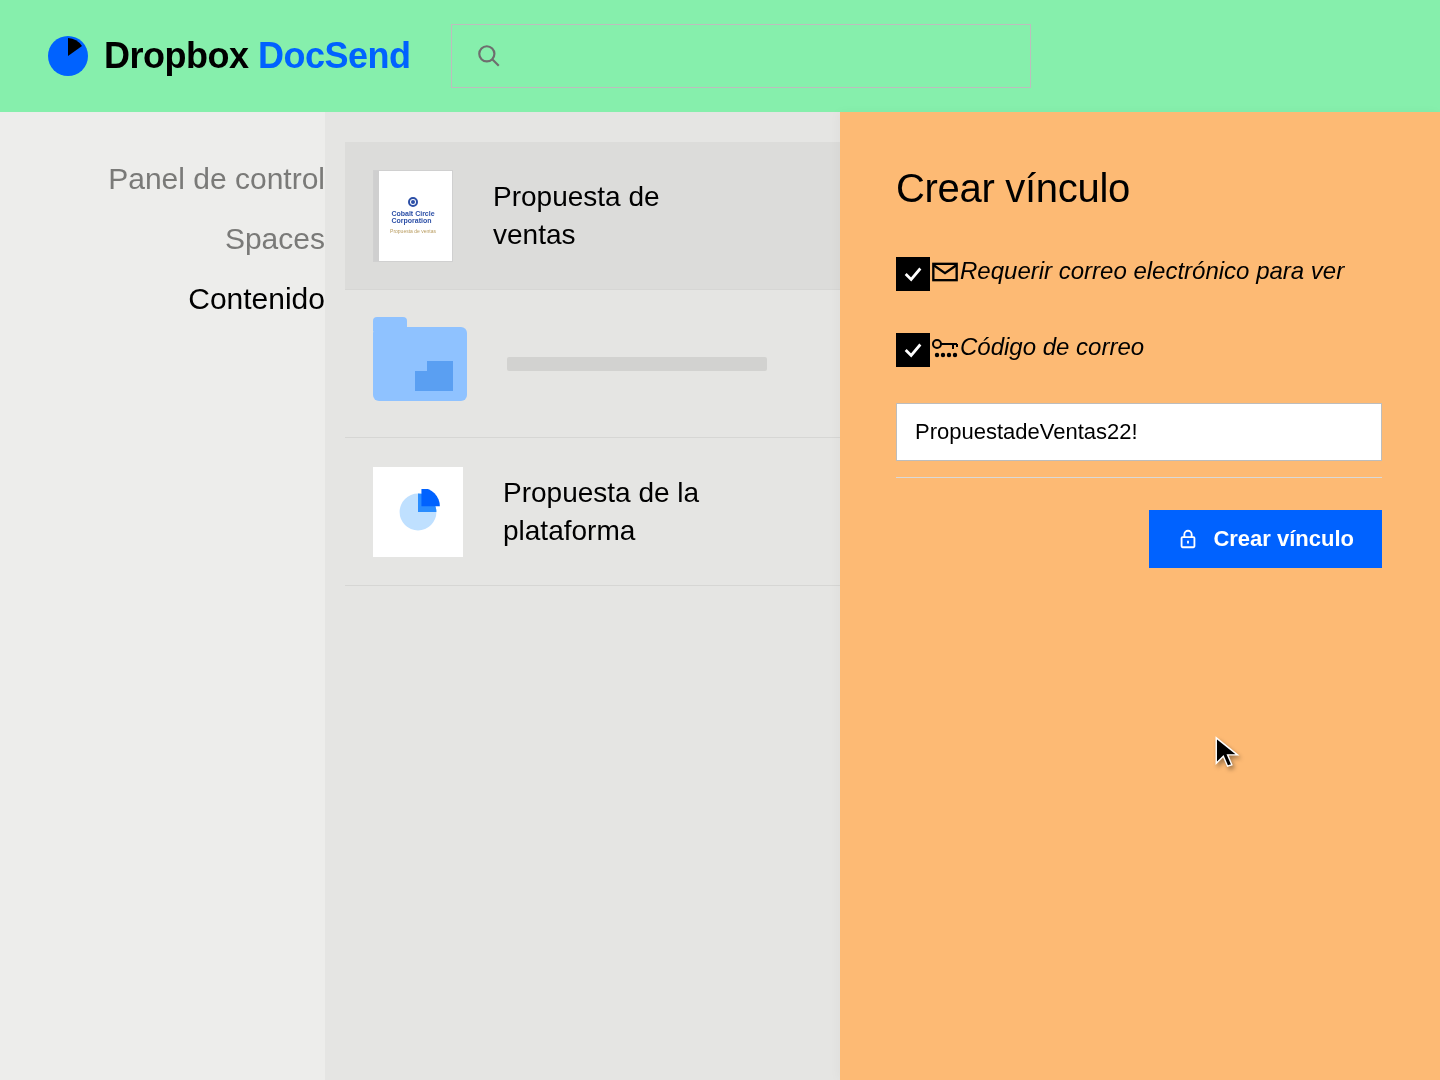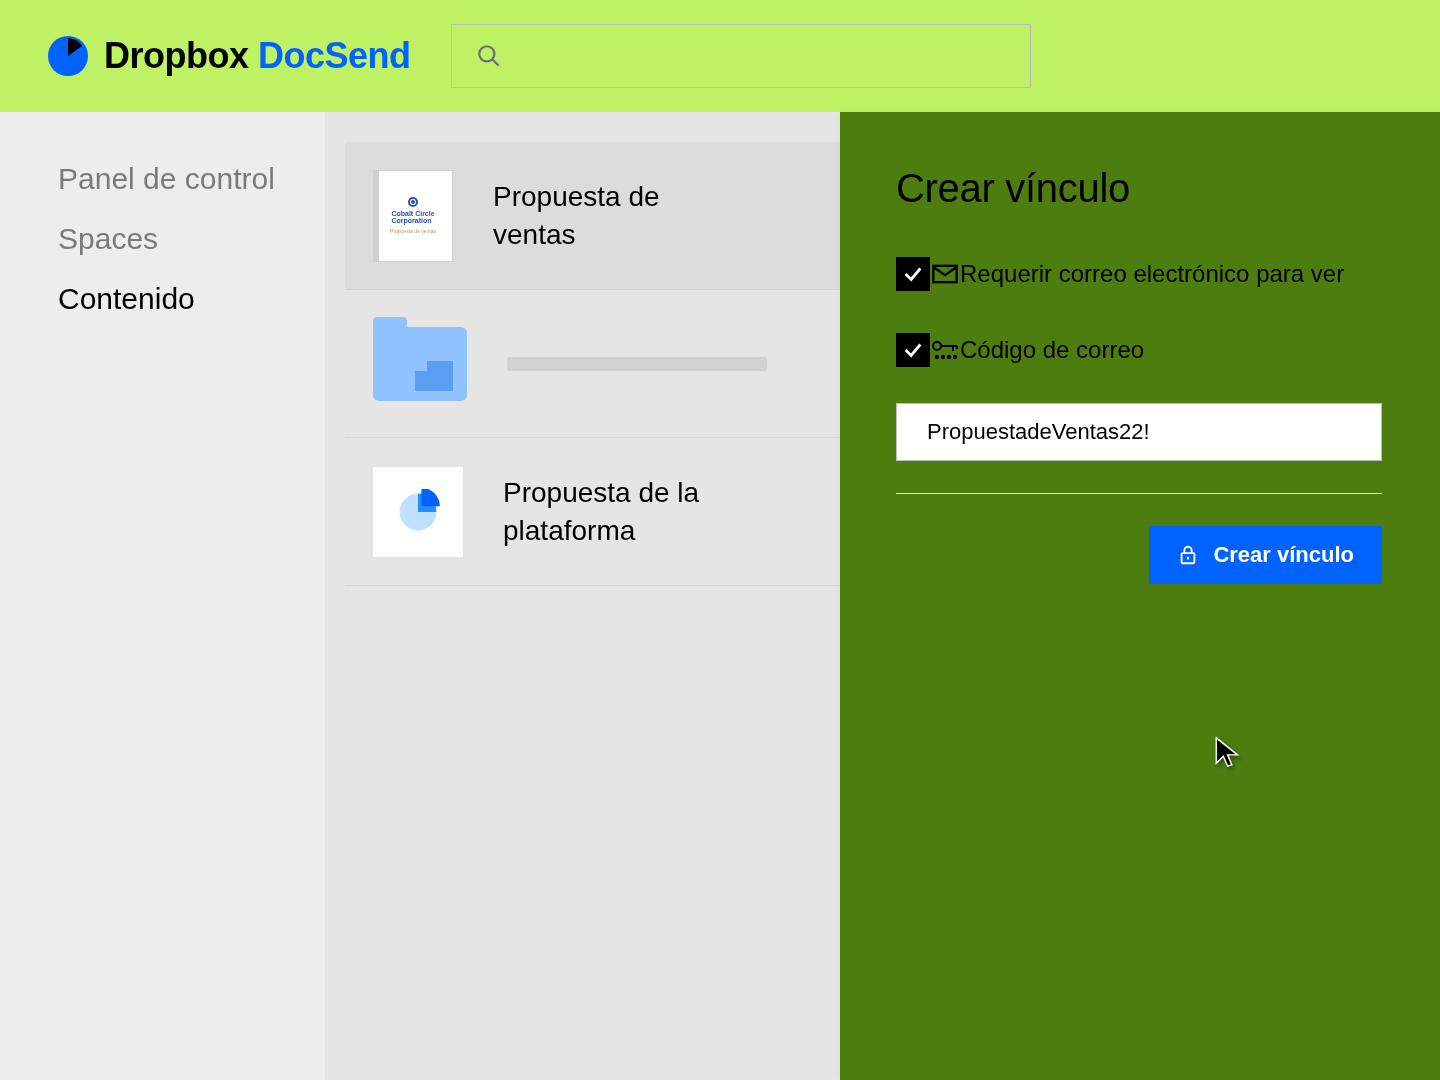--- a/index.html
+++ b/index.html
@@ -1,30 +1,30 @@
 <!DOCTYPE html>
 <html><head>
 <meta charset="utf-8">
 <style>
   * { margin:0; padding:0; box-sizing:border-box; }
   html, body { width:1440px; height:1080px; font-family:-apple-system, BlinkMacSystemFont, "Segoe UI", Helvetica, Arial, sans-serif; background:#fff; color:#000; overflow:hidden; }
 
   
-  .header { height:112px; background:#bef264; display:flex; align-items:center; padding:0 48px; gap:40px; }
+  .header { height:112px; background:#86efac; display:flex; align-items:center; padding:0 48px; gap:40px; }
   .logo-wrap { display:flex; align-items:center; gap:16px; }
   .logo-mark { width:40px; height:40px; }
   .logo-text { font-size:36px; font-weight:700; letter-spacing:-0.5px; white-space:nowrap; }
   .logo-text .brand2 { color:#0062ff; font-weight:700; }
   .search-box { flex:0 0 580px; height:64px; border:1px solid #bdbdbd; display:flex; align-items:center; padding:0 24px; }
   .search-box svg { width:26px; height:26px; color:#6e6e6e; }
 
   
   .body { height:calc(1080px - 112px); display:flex; background:#ededeb; position:relative; }
   .sidebar { width:325px; padding:50px 0 0 58px; }
-  .sidebar-item { font-size:30px; font-weight:400; color:#7a7a78; margin-bottom:26px; cursor:pointer; }
+  .sidebar-item { font-size:30px; font-weight:400; color:#7a7a78; margin-bottom:26px; cursor:pointer;text-align:right; }
   .sidebar-item.active { color:#000; font-weight:500; }
 
   .content { flex:1; background:#e5e5e3; padding:30px 20px 0 0; }
   .content-row { height:148px; display:flex; align-items:center; padding-left:28px; border-bottom:1px solid #d6d6d4; margin-left:20px; gap:40px; }
   .content-row.first { background:#dcdcda; }
   .thumb-doc { width:80px; height:92px; background:#fff; border:1px solid #d0d0d0; position:relative; display:flex; flex-direction:column; align-items:center; justify-content:center; font-size:6px; color:#3a5fb0; }
   .thumb-doc .spine { position:absolute; left:0; top:0; bottom:0; width:5px; background:#cfcfcf; }
   .thumb-doc .tt { font-weight:700; font-size:7px; color:#2c4fa6; }
   .thumb-doc .st { font-size:5px; color:#b89b5e; margin-top:4px; }
   .thumb-doc .ic { width:10px; height:10px; border-radius:50%; border:2px solid #2c4fa6; margin-bottom:3px; position:relative; }
@@ -32,30 +32,30 @@
   .thumb-folder { width:94px; height:74px; background:#8fc2ff; border-radius:6px; position:relative; }
   .thumb-folder::before { content:""; position:absolute; top:-10px; left:0; width:34px; height:14px; background:#8fc2ff; border-radius:4px 4px 0 0; }
   .thumb-folder .bld { position:absolute; right:14px; bottom:10px; width:26px; height:30px; background:#5a9ff2; }
   .thumb-folder .bld::before { content:""; position:absolute; left:-12px; bottom:0; width:12px; height:20px; background:#5a9ff2; }
   .thumb-pie { width:90px; height:90px; background:#fff; display:flex; align-items:center; justify-content:center; }
   .thumb-pie svg { width:46px; height:46px; }
   .row-title { font-size:28px; line-height:1.35; color:#000; max-width:230px; }
   .row-placeholder { width:260px; height:14px; background:#d2d2d0; border-radius:2px; }
 
   
-  .panel { position:absolute; top:0; right:0; width:600px; height:100%; background:#4d7c0f; padding:54px 58px 40px 56px; box-shadow:-2px 0 10px rgba(0,0,0,0.03); display:flex; flex-direction:column; }
+  .panel { position:absolute; top:0; right:0; width:600px; height:100%; background:#fdba74; padding:54px 58px 40px 56px; box-shadow:-2px 0 10px rgba(0,0,0,0.03); display:flex; flex-direction:column; }
   .panel-title { font-size:40px; font-weight:400; margin-bottom:46px; letter-spacing:-0.3px; }
-  .option { display:flex; align-items:center; margin-bottom:42px; }
+  .option { display:flex; align-items:flex-start; margin-bottom:42px;font-style:italic; }
   .chk { width:34px; height:34px; border:2px solid #000; display:flex; align-items:center; justify-content:center; cursor:pointer; flex-shrink:0; }
   .chk.on { background:#000; }
   .chk.on svg { color:#fff; width:22px; height:22px; }
   .opt-icon { width:30px; height:30px; flex-shrink:0; display:flex; align-items:center; justify-content:center; }
   .opt-icon svg { width:28px; height:28px; stroke:#000; }
   .opt-label { font-size:24px; }
-  .passcode { height:58px; border:1px solid #bdbdbd; padding:0 30px; font-size:22px; margin-top:-6px; margin-bottom:32px; width:100%; font-family:inherit; }
+  .passcode { height:58px; border:1px solid #bdbdbd; padding:0 18px; font-size:22px; margin-top:-6px; margin-bottom:16px; width:100%; font-family:inherit; }
   .panel-hr { border:none; border-top:1px solid #d9d9d9; margin-bottom:32px; }
   .btn-row { display:flex; justify-content:flex-end; }
   .create-btn { background:#0062ff; color:#fff; border:none; height:58px; padding:0 28px; font-size:22px; font-weight:600; display:flex; align-items:center; gap:14px; cursor:pointer; }
   .create-btn svg { width:22px; height:22px; }
 
   
   .cursor { position:absolute; top:623px; left:1212px; width:34px; height:34px; pointer-events:none; filter:drop-shadow(2px 3px 2px rgba(0,0,0,0.35)); }
 </style>
 </head>
 <body>

